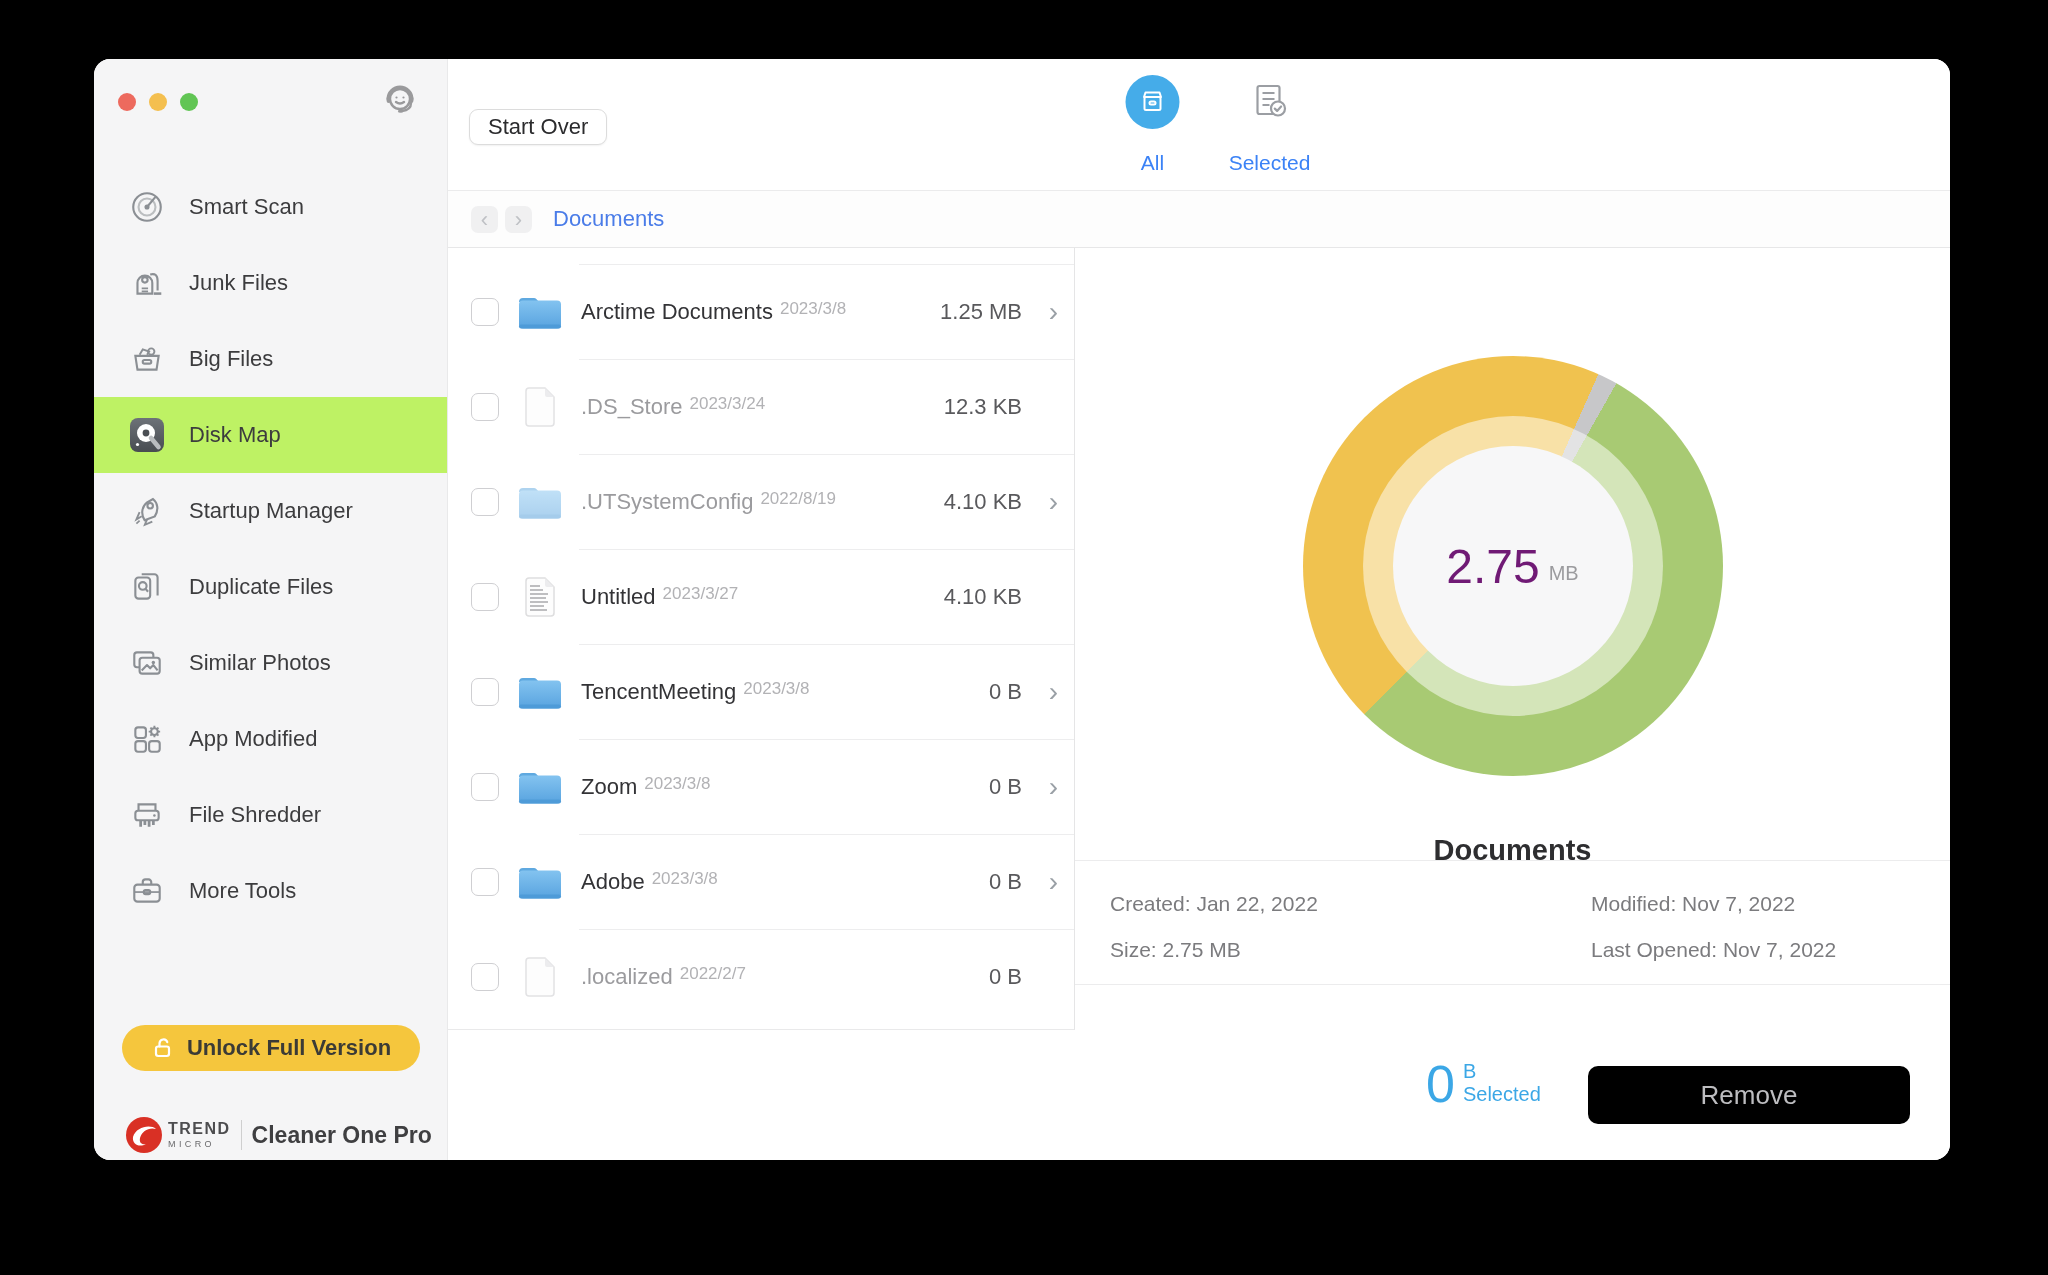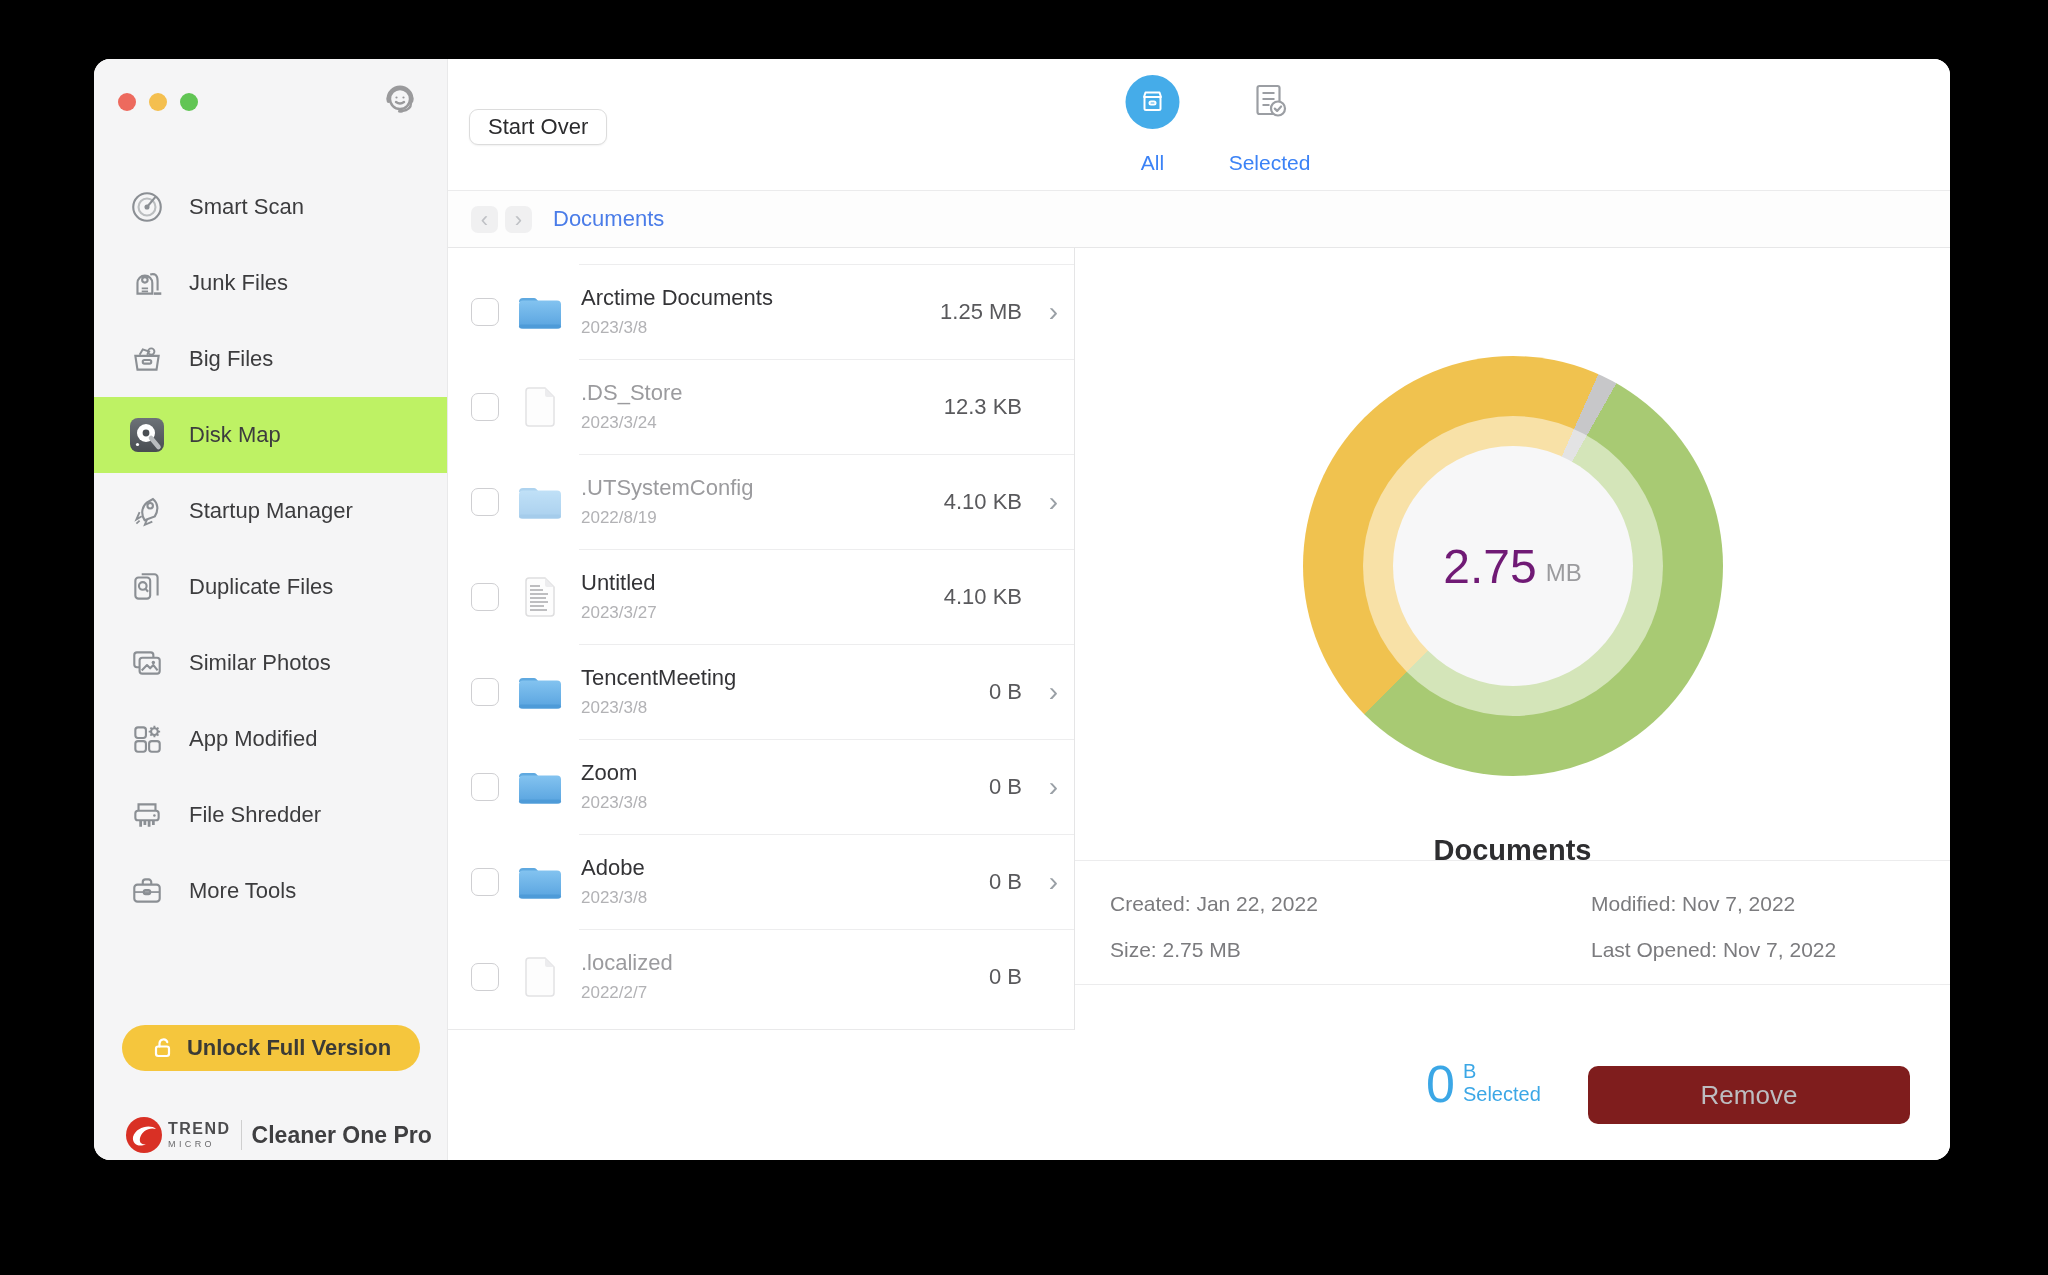--- a/index.html
+++ b/index.html
@@ -46,50 +46,50 @@
   .crumb{margin-left:14px;font-size:22px;color:#4A7CE8;}
 
   .content{flex:1;display:flex;min-height:0;}
   
   .file-list{width:627px;flex:0 0 627px;border-right:1px solid #e5e5e6;border-bottom:1px solid #e9e9ea;
              box-sizing:border-box;padding-top:16px;overflow:hidden;}
   .row{position:relative;height:95px;display:flex;align-items:center;padding:0 16px 0 23px;box-sizing:border-box;}
   .row::before{content:'';position:absolute;top:0;left:131px;right:0;height:1px;background:#ededee;}
   .checkbox{width:26px;height:26px;border:1.5px solid #cfcfd2;border-radius:7px;background:#fff;flex:0 0 26px;}
   .file-ic{width:50px;height:42px;margin-left:16px;flex:0 0 50px;display:flex;align-items:center;justify-content:center;}
-  .meta{margin-left:16px;display:flex;flex-direction:column;justify-content:center;gap:7px;min-width:0;}
+  .meta{margin-left:16px;display:flex;flex-direction:row;justify-content:center;gap:7px;min-width:0;}
   .fname{font-size:22px;color:#333336;}
   .fname.dim{color:#9b9b9e;}
   .fdate{font-size:17px;color:#b2b2b5;}
   .fsize{margin-left:auto;font-size:22px;color:#59595c;white-space:nowrap;}
   .chev{width:36px;flex:0 0 36px;text-align:right;font-size:28px;color:#9aa0a6;}
   .chev.hide{visibility:hidden;}
   .faded{opacity:.5;}
 
   
   .detail{position:relative;flex:1;min-width:0;}
   .donut{position:absolute;left:50%;top:108px;transform:translateX(-50%);width:420px;height:420px;}
   .donut-ring{position:absolute;inset:0;border-radius:50%;}
   .donut-band{position:absolute;left:60px;top:60px;width:300px;height:300px;border-radius:50%;background:rgba(255,255,255,.5);}
   .donut-hole{position:absolute;left:90px;top:90px;width:240px;height:240px;border-radius:50%;background:#f7f7f8;
               display:flex;align-items:center;justify-content:center;}
   .donut-val{font-size:48px;color:#701a75;}
-  .donut-unit{font-size:24px;color:#9b9b9e;margin-left:9px;margin-top:14px;}
+  .donut-unit{font-size:20px;color:#9b9b9e;margin-left:9px;margin-top:14px;}
   .pane-title{position:absolute;left:0;right:0;top:586px;text-align:center;font-size:29px;font-weight:600;color:#2e2e30;}
   .details{position:absolute;left:0;right:0;top:612px;height:125px;border-top:1px solid #ececed;border-bottom:1px solid #ececed;
            box-sizing:border-box;display:grid;grid-template-columns:481px auto;padding:20px 0 0 35px;align-content:start;}
   .details div{font-size:21px;color:#7b7b7e;line-height:46px;}
 
   
   .footer{height:130px;flex:0 0 130px;display:flex;align-items:center;position:relative;}
   .sel-info{position:absolute;left:978px;top:28px;display:flex;color:#3BA7E6;}
   .big0{font-size:52px;font-weight:300;line-height:52px;}
   .sel-stack{display:flex;flex-direction:column;margin-left:8px;font-size:20px;line-height:23px;margin-top:2px;}
   .remove{margin-left:auto;margin-right:40px;width:322px;height:58px;border:none;border-radius:10px;
-          background:#7f1d1d;color:#bdbdc0;font-size:26px;font-family:inherit;}
+          background:#000000;color:#bdbdc0;font-size:26px;font-family:inherit;}
 
   svg{display:block;}
 </style>
 </head>
 <body>
 
 <div class="screen">
   <div class="window">
 
     <aside class="sidebar">

